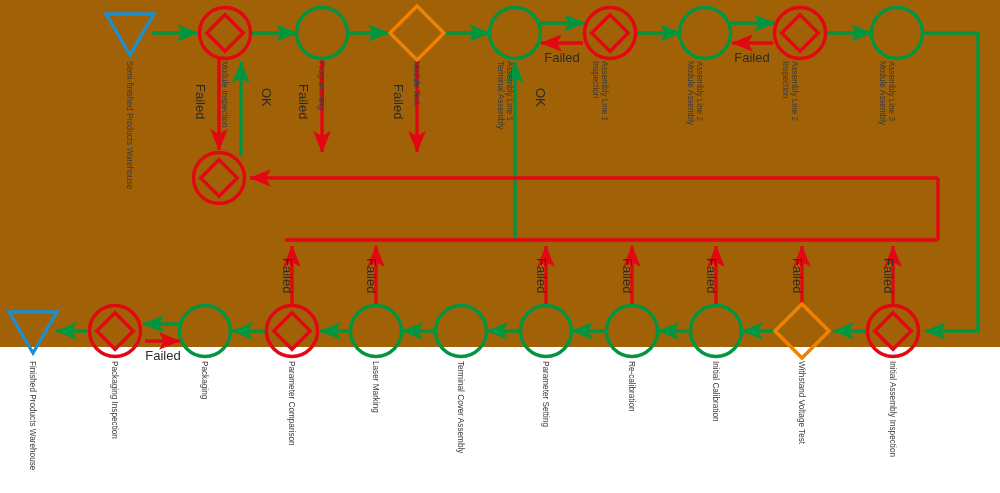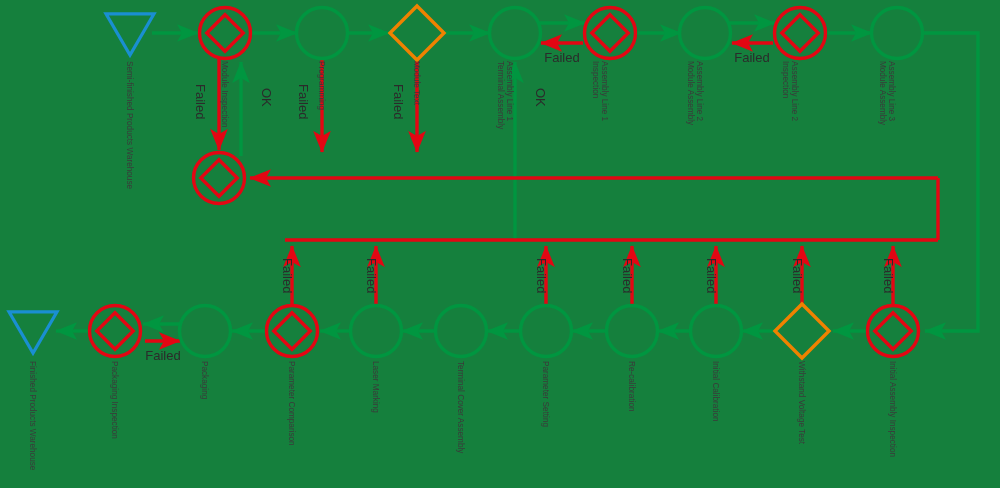--- a/index.html
+++ b/index.html
@@ -1,19 +1,19 @@
 <!DOCTYPE html>
 <html><head>
 <meta charset="utf-8">
 <title>Production Process Flowchart</title>
 <style>
   html,body{margin:0;padding:0;background:#ffffff;}
   body{width:1000px;height:493px;overflow:hidden;
        font-family:"Liberation Sans","DejaVu Sans",sans-serif;}
-  #flow-root{position:relative;width:1000px;height:488px;background:#15803d;}
+  #flow-root{position:relative;width:1000px;height:347px;background:#a16207;}
   svg#flow-svg{position:absolute;left:0;top:0;width:1000px;height:493px;}
   .node-label{font-size:8.2px;fill:#3a3a3a;font-family:"Liberation Sans","DejaVu Sans",sans-serif;letter-spacing:0px;}
   .edge-label{font-size:13px;fill:#2b2b2b;font-family:"Liberation Sans","DejaVu Sans",sans-serif;font-weight:400;}
   .edge-label-v{font-size:13px;fill:#2b2b2b;font-family:"Liberation Sans","DejaVu Sans",sans-serif;}
 </style>
 </head>
 <body>
 
 <div id="flow-root">
   <svg id="flow-svg" viewBox="0 0 1000 493">

